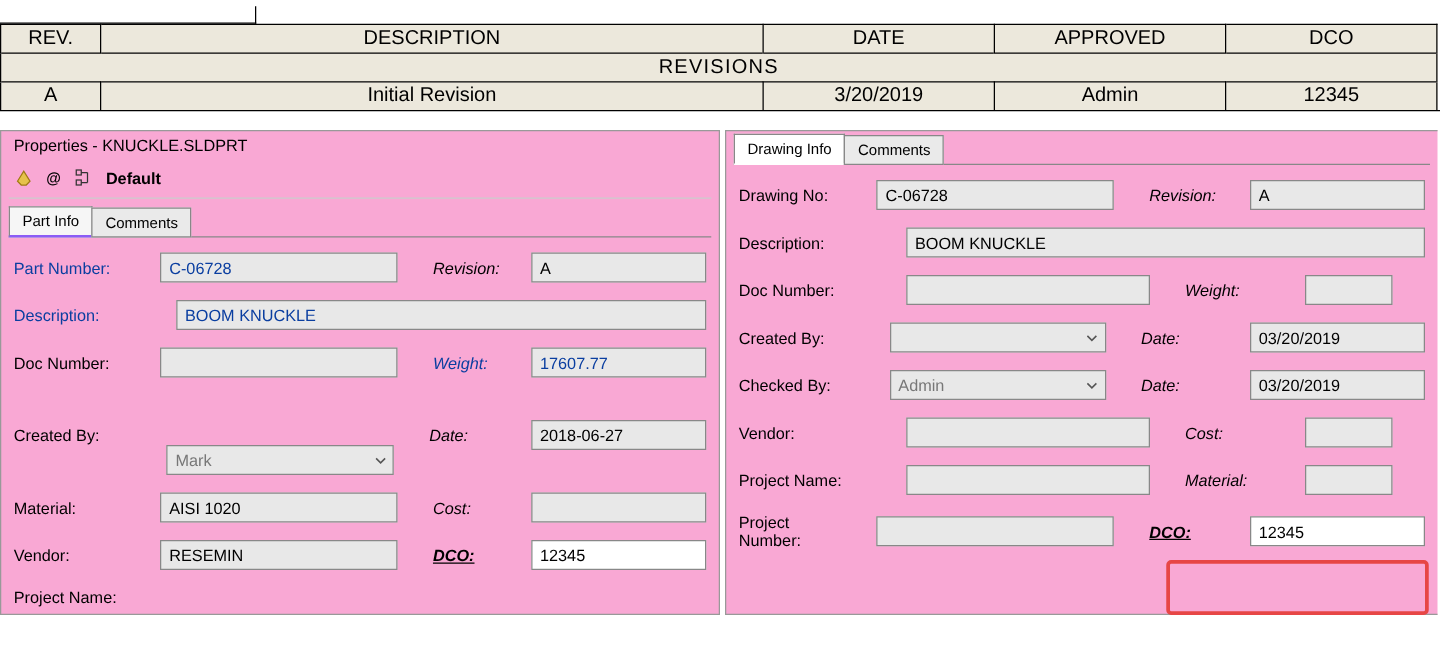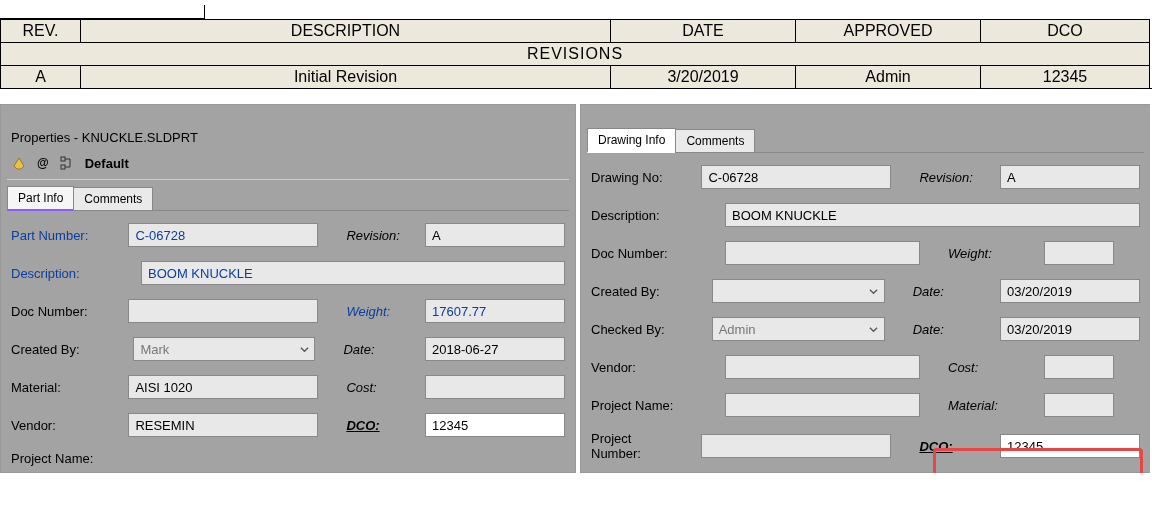--- a/index.html
+++ b/index.html
@@ -40,23 +40,23 @@
   }
 
   
   .panels {
     display: flex;
     gap: 4px;
     margin-top: 15px;
   }
   .panel {
     border: 1px solid #999;
-    background: #a3a3a3;
+    background: #f9a8d4;
     position: relative;
-    padding: 21px 6px 6px 6px;
+    padding: 0 6px 6px 6px;
   }
   .panel.left { width: 576px; }
   .panel.right { width: 570px; border-right: none; }
 
   .panel-title {
     font-family: "Segoe UI", Tahoma, sans-serif;
     font-size: 13px;
     padding: 4px 2px 10px 4px;
   }
 
@@ -228,21 +228,21 @@
         <input class="fld blue wfull" value="BOOM KNUCKLE" style="">
       </div>
       <div class="row">
         <span class="lbl">Doc Number:</span>
         <input class="fld w190" value="" style="">
         <span class="lbl2 blue">Weight:</span>
         <input class="fld blue w130" value="17607.77" style="">
       </div>
       <div class="row">
         <span class="lbl">Created By:</span>
-        <div class="fld combo w190" style="color:#777;display:flex;align-items:center;position:relative;">
+        <div class="fld combo w190" style="color:#777;display:flex;align-items:center;position:relative;margin-top:40px;">
           <span>Mark</span>
           <span class="combo-arrow">
               <svg viewBox="0 0 10 10">
                 <path d="M1 3 L5 7 L9 3" fill="none" stroke="#555" stroke-width="1.4"></path>
               </svg>
             </span>
         </div>
         <span class="lbl2">Date:</span>
         <input class="fld w130" value="2018-06-27" style="">
       </div>

